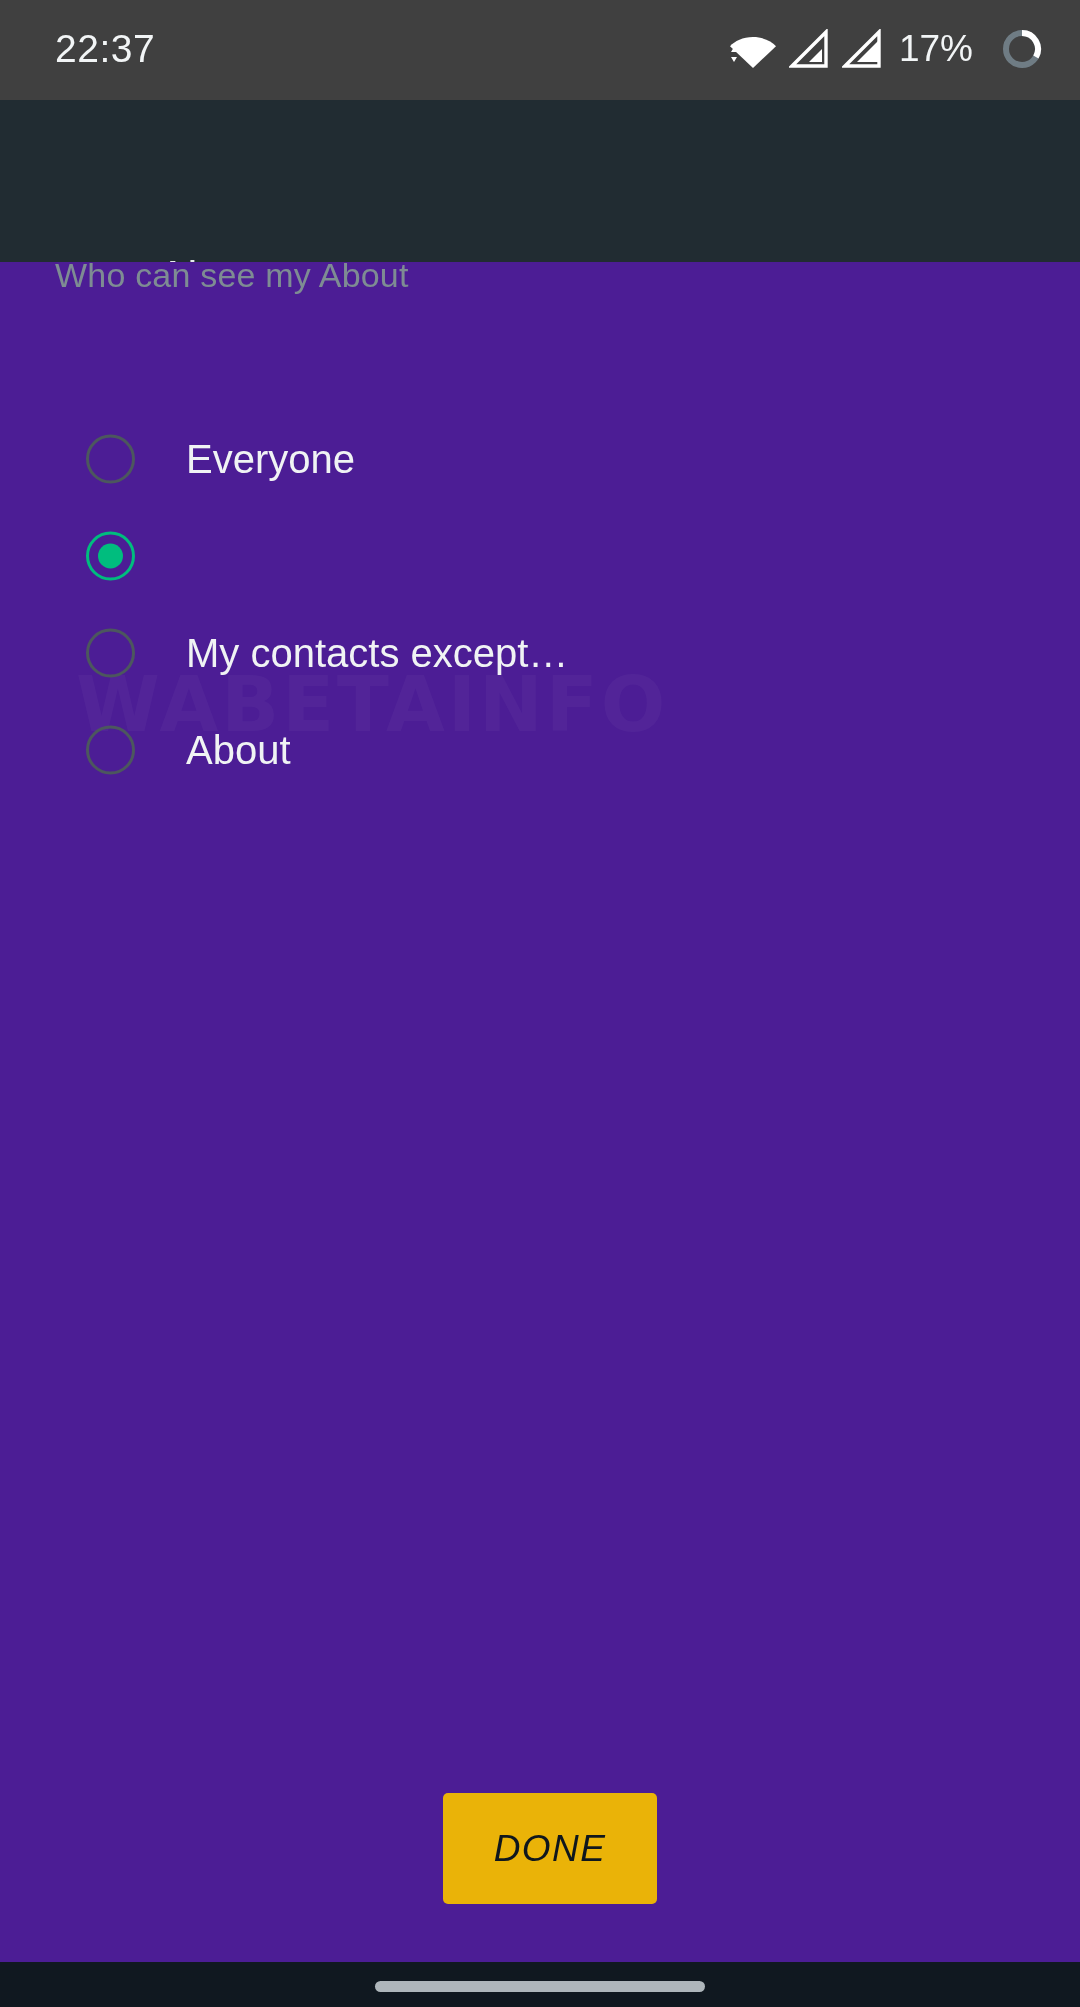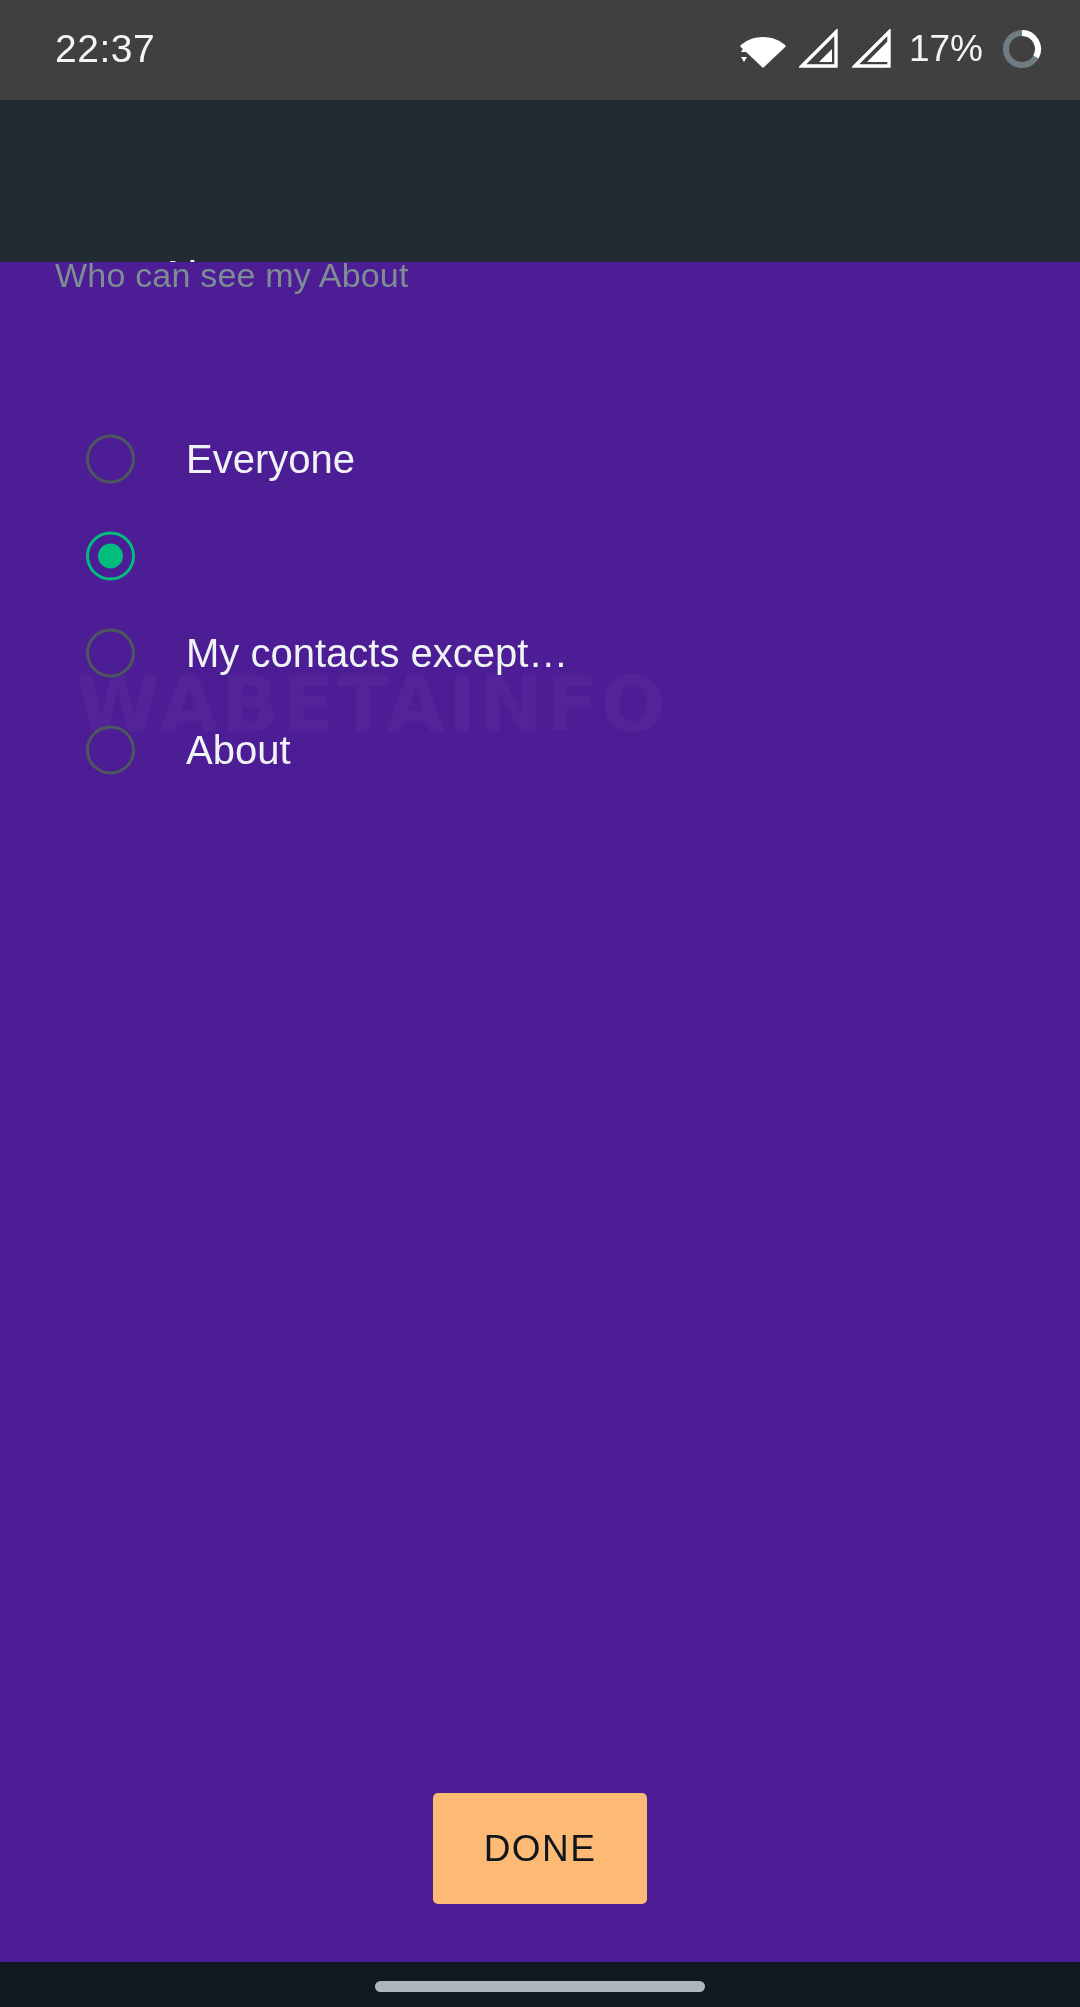--- a/index.html
+++ b/index.html
@@ -21,21 +21,21 @@
     font-size:39px; color:#f2f5f6; letter-spacing:.5px;
     font-family:"Liberation Sans", sans-serif;
   }
   #status-icons{
     position:absolute; right:36px; top:26px;
     display:flex; align-items:center; gap:13px; height:46px;
   }
   .sb-ico{ display:block; }
   #battery-pct{
     font-size:37px; color:#f2f5f6; line-height:46px;
-    margin-left:4px; margin-right:4px;text-align:right;
+    margin-left:4px; margin-right:14px;text-align:right;
   }
 
   
   #app-bar{
     position:absolute; left:0; top:100px; width:1080px; height:162px;
     background:#212c32;
   }
   #back-button{
     position:absolute; left:26px; top:148px; width:74px; height:74px;
     display:flex; align-items:center; justify-content:center;
@@ -80,27 +80,28 @@
     width:25px; height:25px; margin-left:-12.5px; margin-top:-12.5px;
     border-radius:50%; background:#00bd7e;
   }
   .option-label{
     position:absolute; left:186px; top:50%; transform:translateY(-50%);
     font-size:40px; color:#f0f3f4; white-space:nowrap;
   }
 
   
   #done-button{
-    position:absolute; left:433px; top:1793px;
+    position:absolute; left:443px; top:1793px;
     width:214px; height:111px;
-    background:#fdba74; border:none; border-radius:5px;
+    background:#eab308; border:none; border-radius:5px;
     color:#0f171d; font-size:37px; letter-spacing:1.4px;
     font-family:"Liberation Sans", sans-serif;
     display:flex; align-items:center; justify-content:center;
     cursor:pointer;
+    font-style:italic;
   }
 
   
   #nav-bar{
     position:absolute; left:0; top:1962px; width:1080px; height:45px;
     background:#101820;
   }
   #nav-handle{
     position:absolute; left:50%; top:19px; transform:translateX(-50%);
     width:330px; height:11px; border-radius:6px; background:#aeb6bb;

